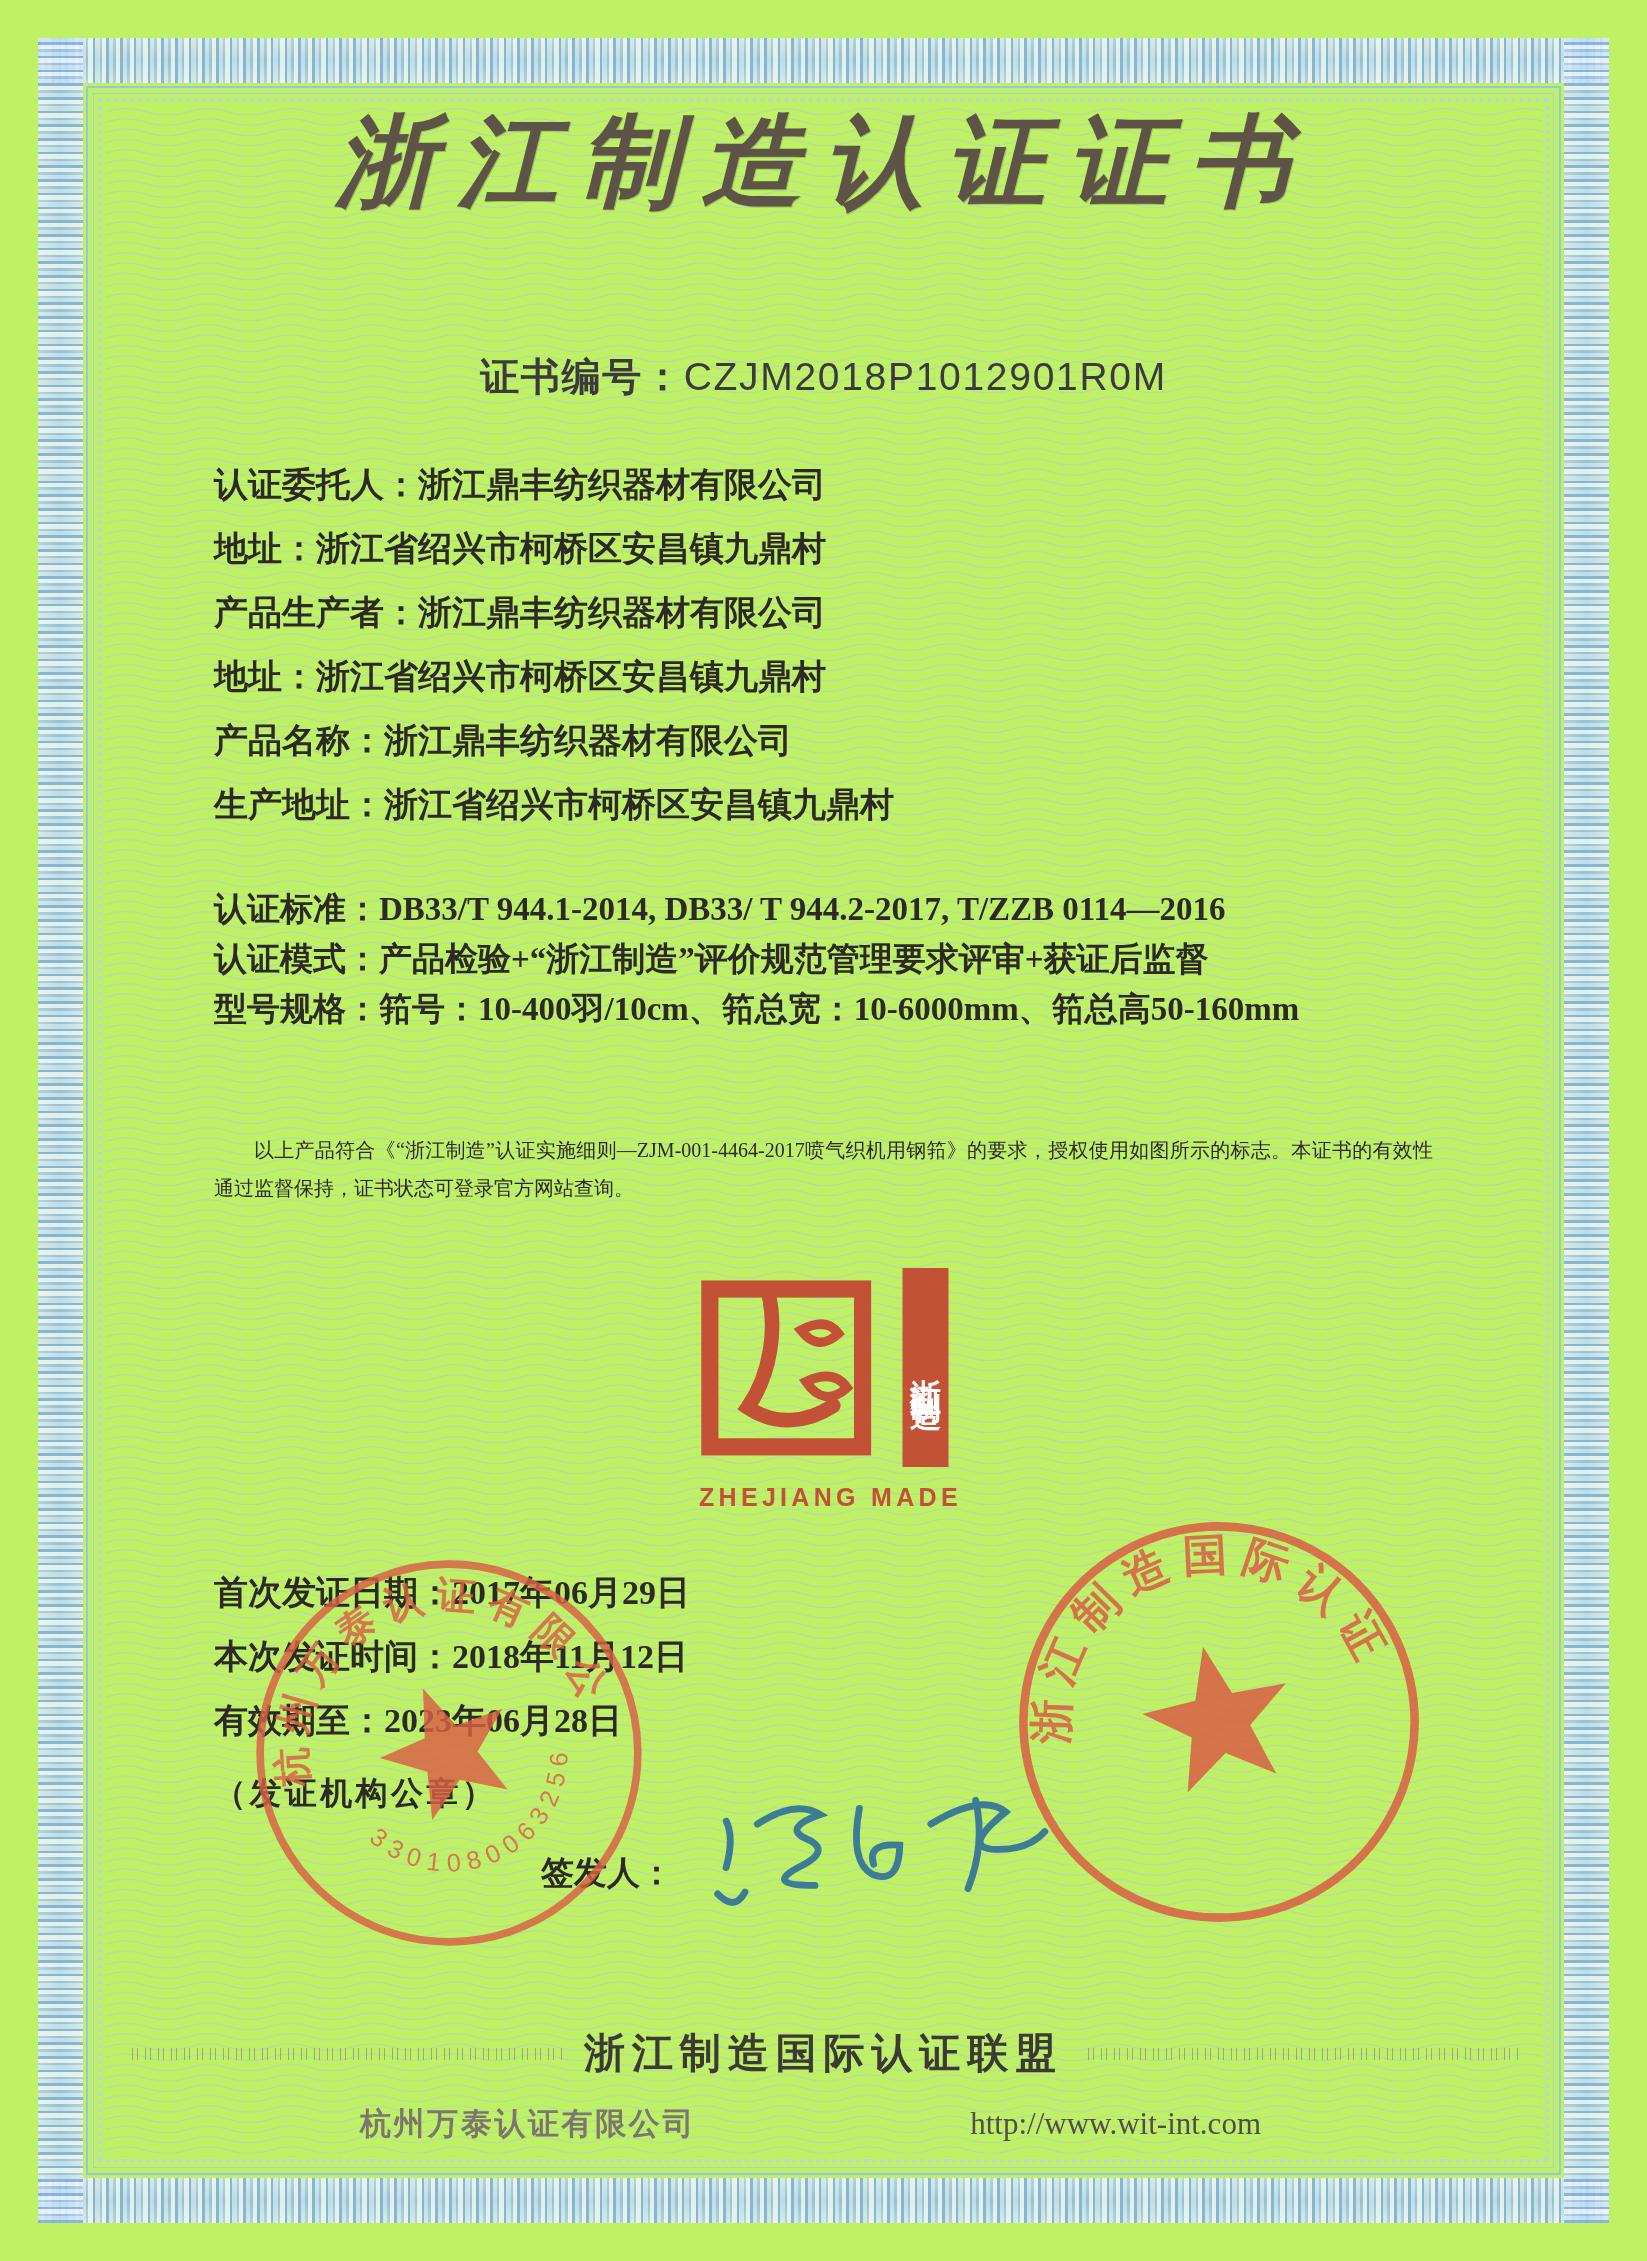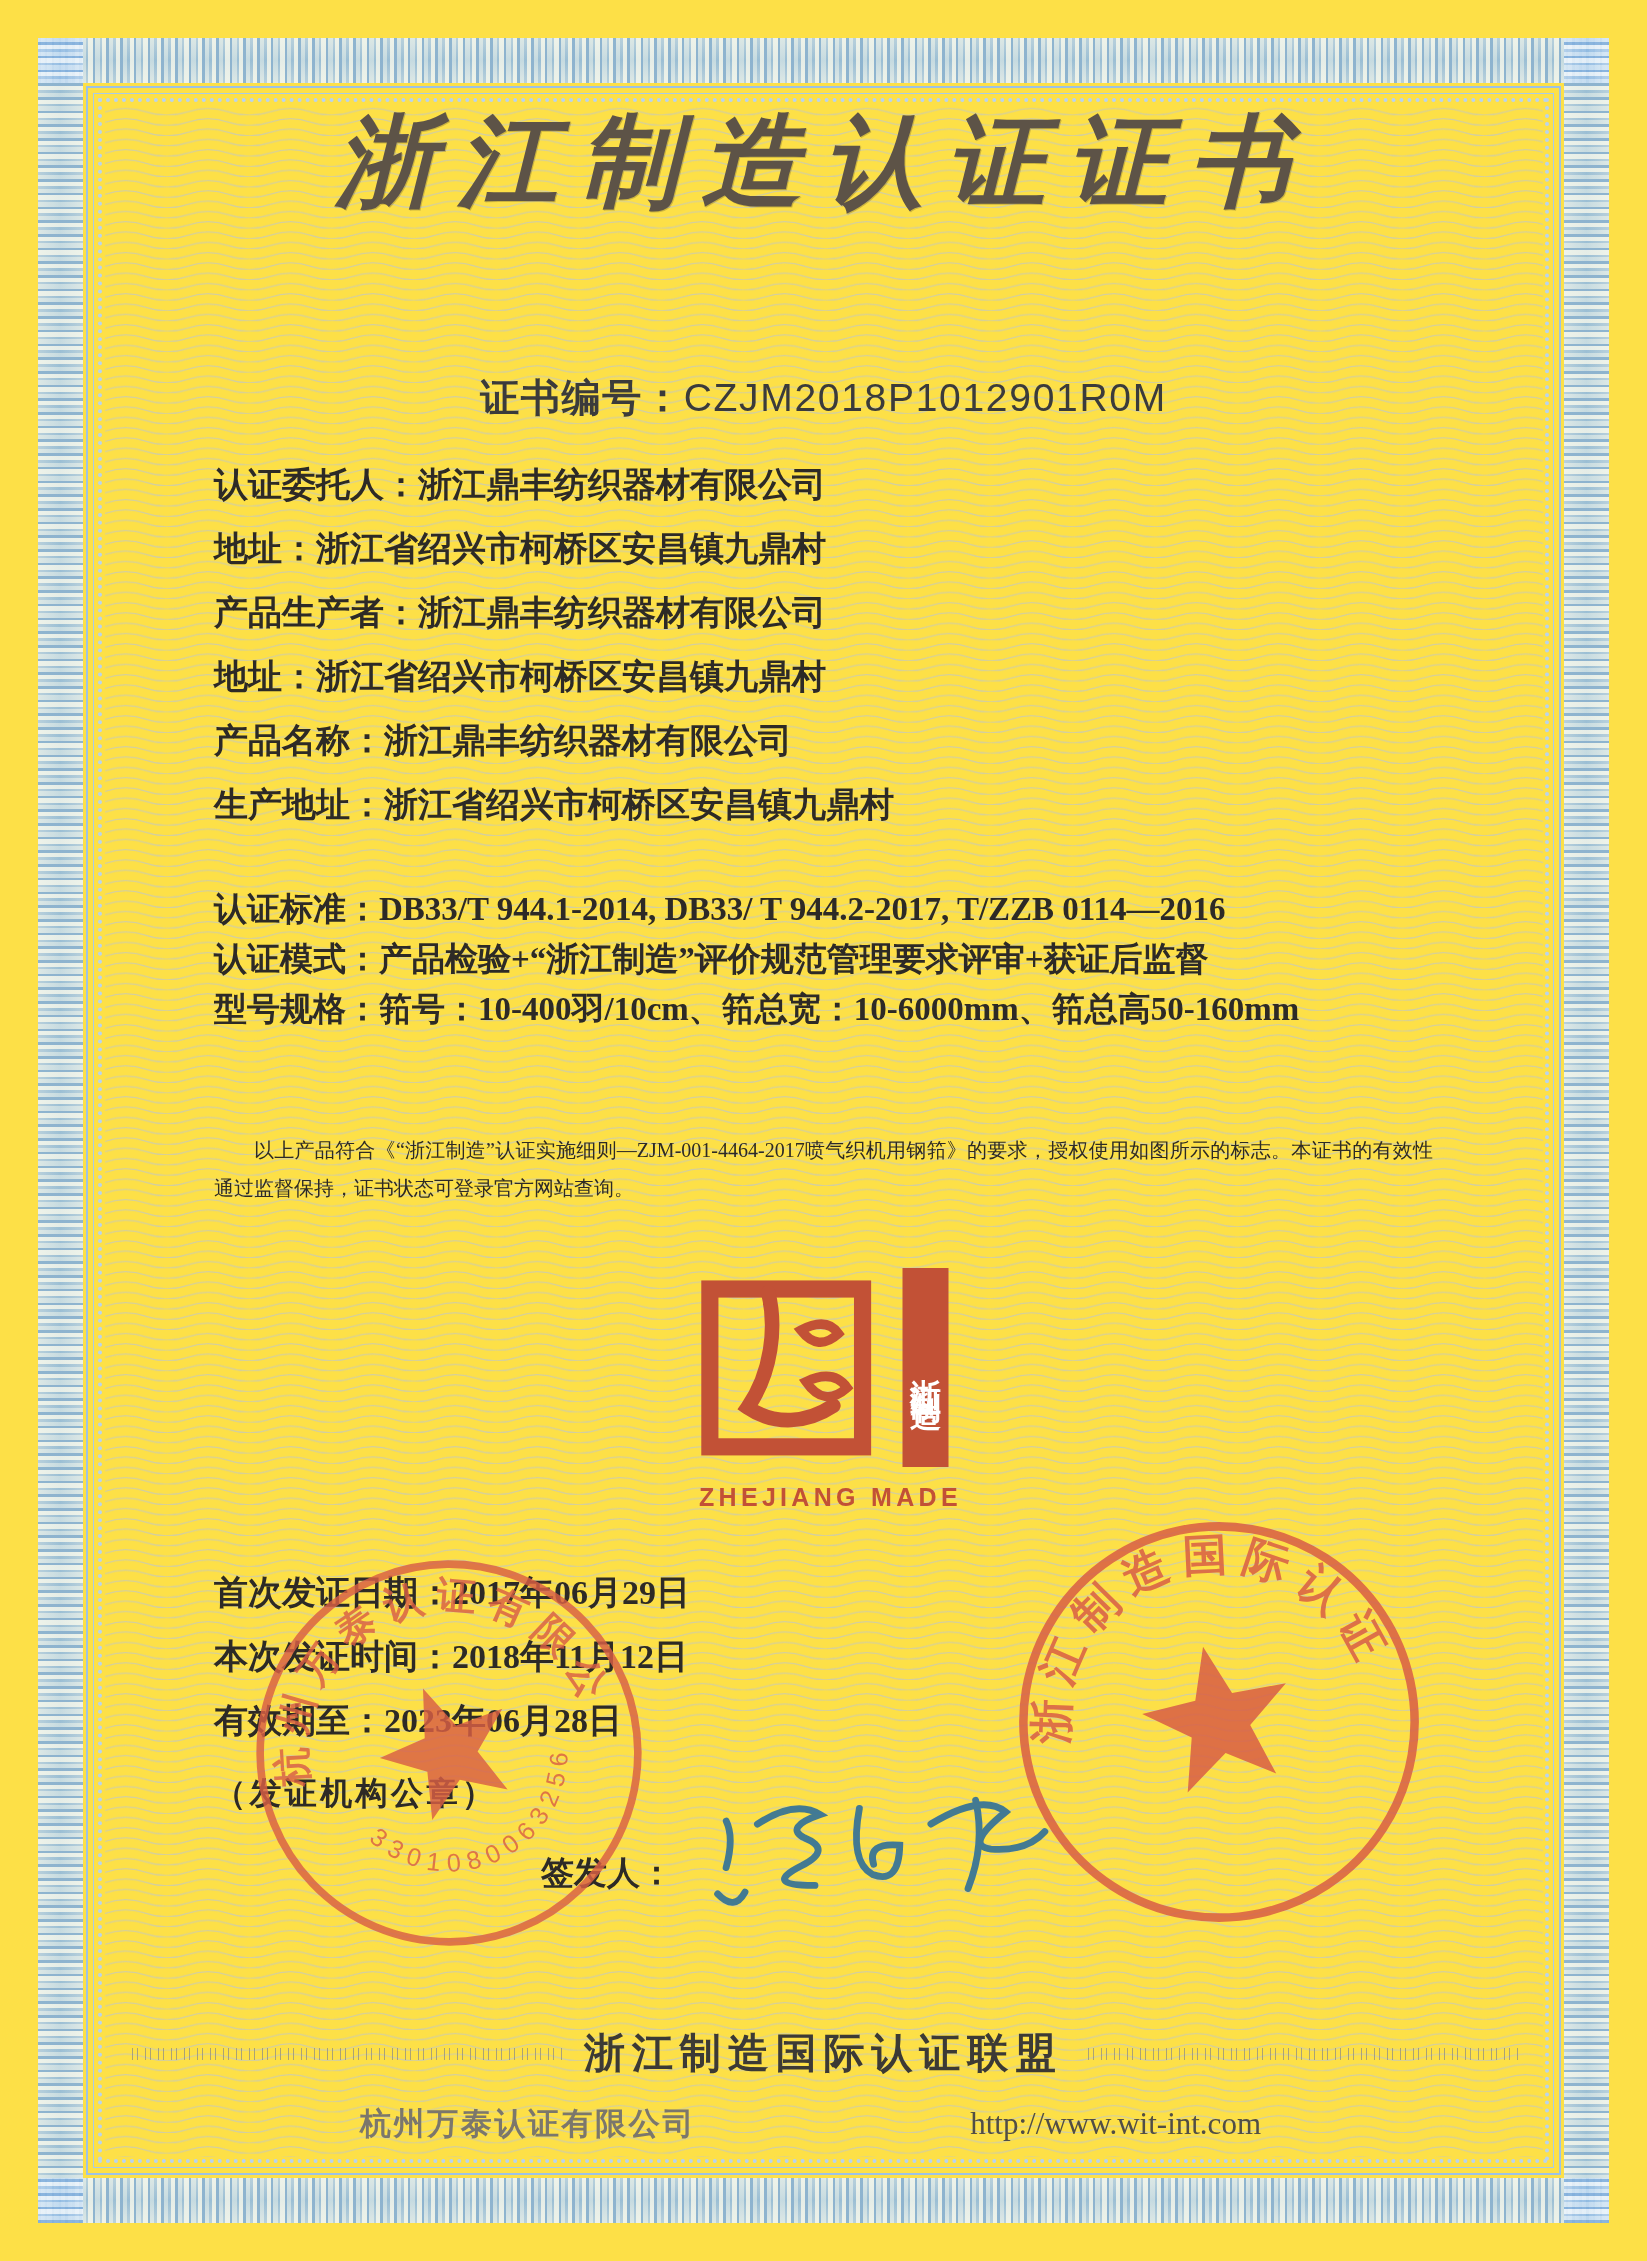--- a/index.html
+++ b/index.html
@@ -1,18 +1,18 @@
 <!DOCTYPE html>
 <html style="font-size:13.7px"><head>
 <meta charset="utf-8">
 <style>
   html,body{margin:0;padding:0;background:#d8d8d8;}
   .page{
     position:relative;width:1647px;height:2261px;margin:0 auto;
-    background:#fde047;overflow:hidden;
+    background:#bef264;overflow:hidden;
     font-family:"Liberation Serif","DejaVu Serif",serif;color:#2d2a26;
   }
   
   .band{position:absolute;pointer-events:none;opacity:.9;}
   .band-top,.band-bottom{
     left:38px;right:38px;height:45px;
     background-image:
       repeating-linear-gradient(90deg, rgba(128,174,221,.95) 0 2.6px, rgba(222,236,248,.55) 2.6px 6.9px, rgba(128,174,221,.4) 6.9px 9.4px, rgba(244,249,253,.8) 9.4px 13.7px),
       linear-gradient(180deg,#d4e6f6 0%,#9dc5e9 50%,#d4e6f6 100%);
   }
@@ -31,21 +31,21 @@
   
   .waves{position:absolute;inset:105px;opacity:.6;pointer-events:none;}
   
   .content{position:absolute;inset:0;}
   .title{
     position:absolute;top:96px;left:0;width:100%;margin:0;text-align:center;
     font-size:100px;font-weight:bold;font-style:italic;letter-spacing:22px;
     color:#5d5347;text-shadow:0.9px 0.9px 0 rgba(60,50,40,.25);
   }
   .cert-no{
-    position:absolute;top:371px;left:0;width:100%;text-align:center;
+    position:absolute;top:350px;left:0;width:100%;text-align:center;
     font-family:"Liberation Sans","DejaVu Sans",sans-serif;
     font-size:39px;color:#3b3b3b;letter-spacing:1.7px;
   }
   .cert-no .lbl{font-weight:bold;}
   .block{position:absolute;left:214px;}
   .iline{height:64px;display:flex;align-items:center;font-size:34px;font-weight:bold;}
   .dline{height:50px;display:flex;align-items:center;font-size:33px;font-weight:bold;}
   .info-block{top:453px;}
   .detail-block{top:884px;}
   .statement{

